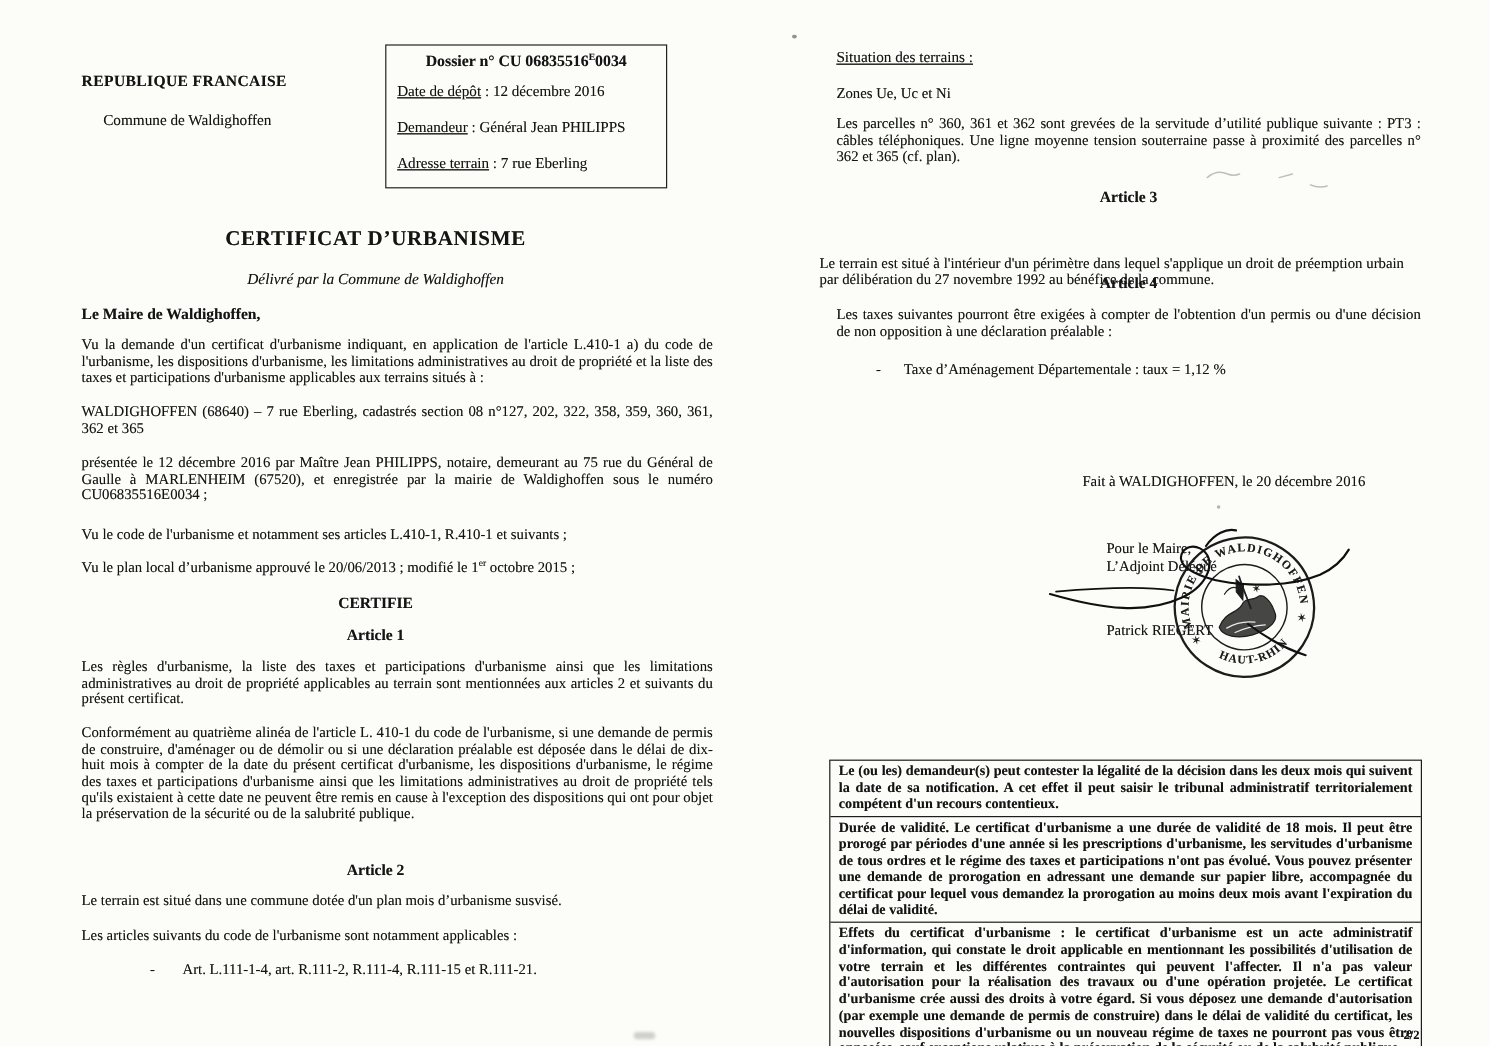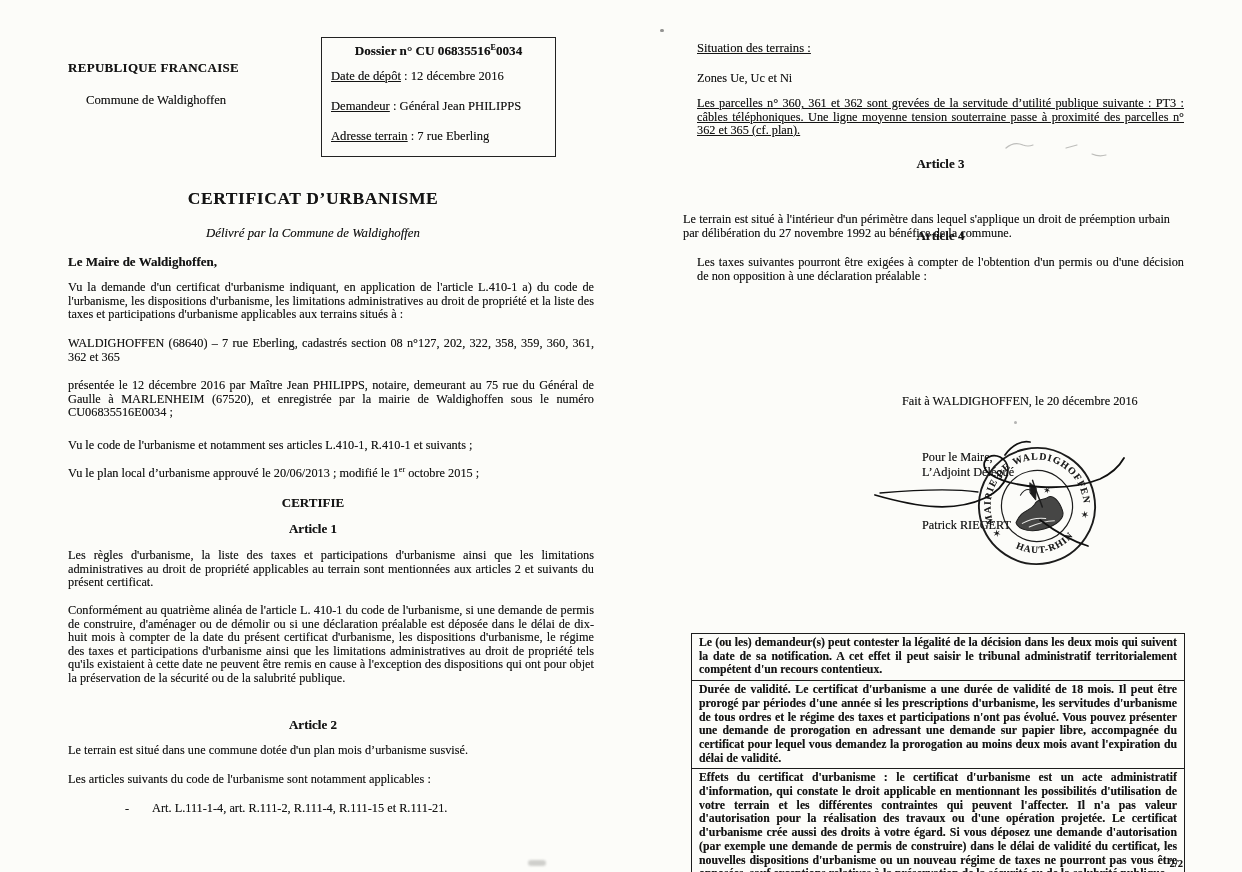--- a/index.html
+++ b/index.html
@@ -87,31 +87,34 @@
 <div class="abs body-txt" style="left:68px;top:773px;width:526px;">Les articles suivants du code de l'urbanisme sont notamment applicables :</div>
 
 <div class="abs body-txt list-row" style="left:68px;top:802px;width:526px;">
   <span style="margin-left:57px;">-</span><span style="margin-left:23px;">Art. L.111-1-4, art. R.111-2, R.111-4, R.111-15 et R.111-21.</span>
 </div>
 
 <div class="abs u body-txt" style="left:697px;top:42px;font-size:12.7px;">Situation des terrains :</div>
 
 <div class="abs body-txt" style="left:697px;top:72px;">Zones Ue, Uc et Ni</div>
 
-<div class="abs body-txt just" style="left:697px;top:97px;width:487px;text-decoration:underline;">Les parcelles n° 360, 361 et 362 sont grevées de la servitude d’utilité publique suivante : PT3 : câbles téléphoniques. Une ligne moyenne tension souterraine passe à proximité des parcelles n° 362 et 365 (cf. plan).</div>
+<div class="abs body-txt just" style="left:697px;top:97px;width:487px;">Les parcelles n° 360, 361 et 362 sont grevées de la servitude d’utilité publique suivante : PT3 : câbles téléphoniques. Une ligne moyenne tension souterraine passe à proximité des parcelles n° 362 et 365 (cf. plan).</div>
 
 <div class="abs b ctr head-txt" style="left:697px;top:157px;width:487px;">Article 3</div>
 
 <div class="abs body-txt just" style="left:683px;top:184px;width:487px;margin-top:29px;">Le terrain est situé à l'intérieur d'un périmètre dans lequel s'applique un droit de préemption urbain par délibération du 27 novembre 1992 au bénéfice de la commune.</div>
 
 <div class="abs b ctr head-txt" style="left:697px;top:229px;width:487px;">Article 4</div>
 
 <div class="abs body-txt just" style="left:697px;top:256px;width:487px;">Les taxes suivantes pourront être exigées à compter de l'obtention d'un permis ou d'une décision de non opposition à une déclaration préalable :</div>
 
 <div class="abs body-txt" style="left:697px;top:301px;width:487px;line-height:15.6px;">
+  <div class="list-row">
+    <span style="margin-left:33px;">-</span><span style="margin-left:19px;">Taxe d’Aménagement Départementale : taux = 1,12 %</span>
+  </div>
 </div>
 
 <div class="abs body-txt" style="left:902px;top:395px;">Fait à WALDIGHOFFEN, le 20 décembre 2016</div>
 
 <div class="abs body-txt" style="left:922px;top:451px;">Pour le Maire,</div>
 <div class="abs body-txt" style="left:922px;top:466px;">L’Adjoint Délégué</div>
 <div class="abs body-txt" style="left:922px;top:519px;">Patrick RIEGERT</div>
 
 <svg class="abs" style="left:940px;top:418px;" width="200" height="172" viewBox="0 0 200 172">
   <defs>

